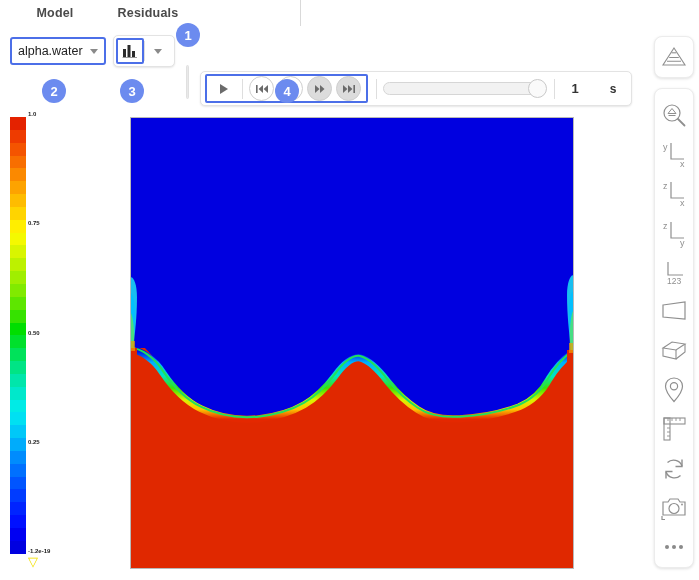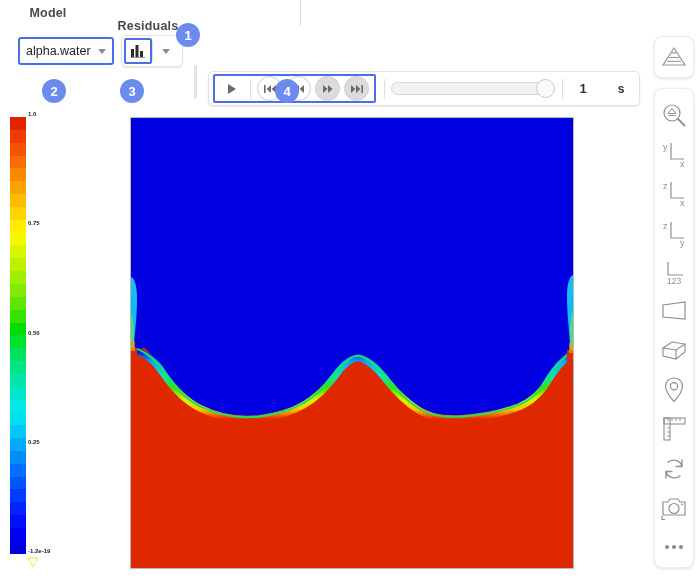--- a/index.html
+++ b/index.html
@@ -13,30 +13,30 @@
   #app { position: relative; width: 699px; height: 580px; background: #fff; }
 
   
   .tabbar { position: absolute; left: 0; top: 0; width: 645px; height: 26px; }
   .tab {
     position: absolute; top: 0; height: 26px;
     display: flex; align-items: center; justify-content: center;
     font-size: 12.5px; font-weight: bold; color: #4a4a4a;
     letter-spacing: .2px; white-space: nowrap;
   }
-  .tab-model { left: 9px; width: 78px; text-align: center; }
-  .tab-residuals { left: 96px; width: 104px; margin-top: 13px; }
+  .tab-model { left: 16px; width: 78px; text-align: center; }
+  .tab-residuals { left: 96px; width: 104px; }
   .tab-slices {
     left: 201px; width: 92px; top: 1px; height: 24px;
     border: 2px solid #4c6fe8; border-radius: 2px; background: #fff; color: #3b3b3b;
   }
   .tabbar-sep { position: absolute; left: 300px; top: 0px; width: 1px; height: 26px; background: #d9d9d9; }
 
   
-  .toolrow { position: absolute; left: 8px; top: 27px; width: 645px; height: 56px; }
+  .toolrow { position: absolute; left: 0; top: 27px; width: 645px; height: 56px; }
 
   .panel {
     position: absolute; background: #fff;
     border: 1px solid #e3e3e3; border-radius: 5px;
     box-shadow: 0 1px 2px rgba(0,0,0,.10);
   }
 
   
   .field-select {
     left: 10px; top: 10px; width: 96px; height: 28px;

